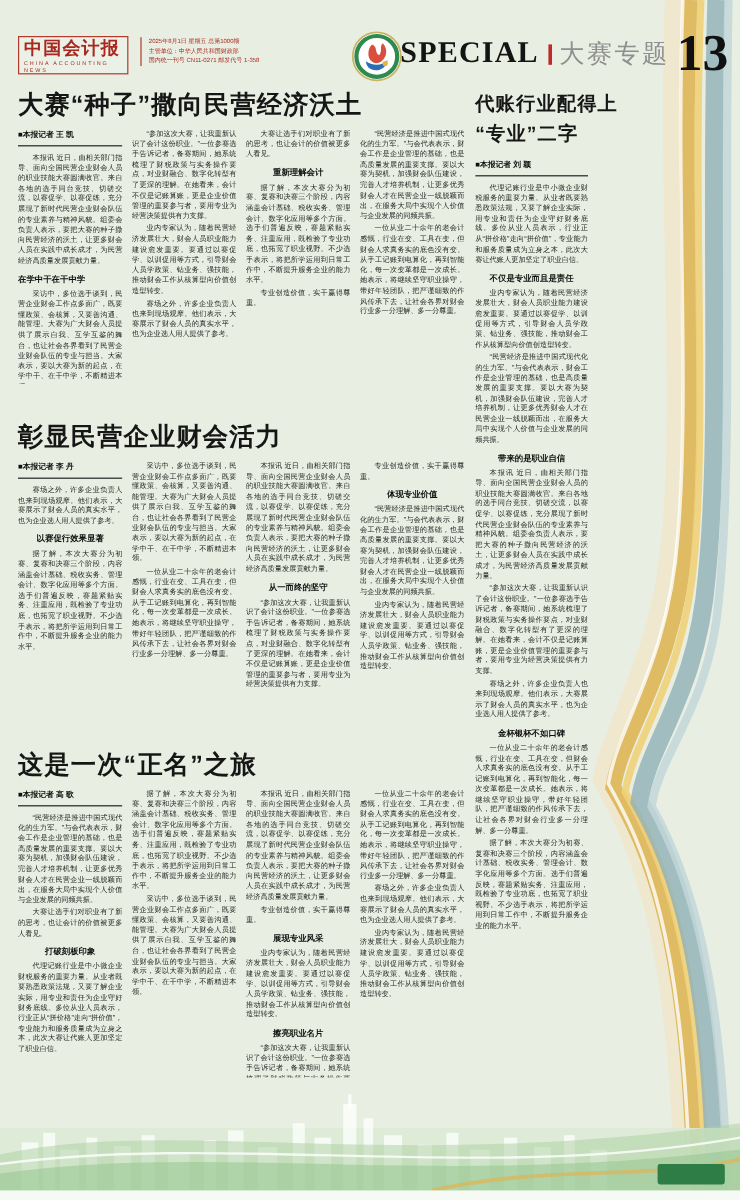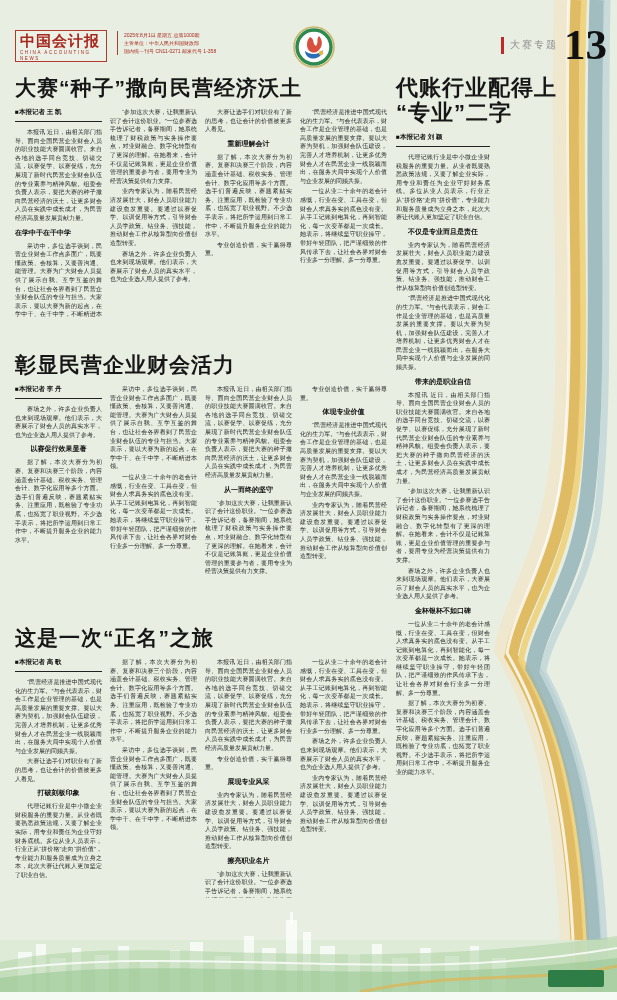--- a/index.html
+++ b/index.html
@@ -12,36 +12,36 @@
   .logo-title{font-family:"Liberation Serif",serif;font-weight:bold;font-size:15px;
               color:#a8271e;letter-spacing:1px;line-height:17px;white-space:nowrap;}
   .logo-sub{font-size:4.5px;color:#a8271e;letter-spacing:1.6px;line-height:6px;}
   .mh-info{position:absolute;left:102px;top:4px;width:160px;border-left:1px solid #b23a2c;
            padding-left:6px;}
   .mh-info div{font-size:5px;color:#a8271e;line-height:8px;white-space:nowrap;}
   .badge{position:absolute;left:277px;top:-2px;width:44px;height:44px;}
   .section-head{position:absolute;right:0;top:0;display:flex;align-items:center;}
   .sec-en{font-family:"Liberation Serif",serif;font-weight:bold;font-size:25px;color:#141414;letter-spacing:1px;}
   .sec-bar{width:3px;height:17px;background:#c0292b;margin:0 6px 0 8px;}
-  .sec-cn{font-size:10px;color:#8f8f8f;letter-spacing:2px;}
+  .sec-cn{font-size:21px;color:#8f8f8f;letter-spacing:2px;}
   .pagenum{font-family:"Liberation Serif",serif;font-weight:bold;font-size:43px;color:#111;margin-left:6px;line-height:36px;}
   
   .art{position:absolute;left:15px;width:372px;z-index:3;}
   .headline{font-weight:bold;color:#161616;font-size:21px;letter-spacing:1px;line-height:26px;
             margin:0 0 7px 0;white-space:nowrap;}
   .cols{display:flex;gap:8px;}
   .col{width:87px;overflow:hidden;}
   .byline{font-size:6.5px;font-weight:bold;color:#111;border-bottom:1.2px solid #222;
           padding-bottom:4px;margin-bottom:6px;white-space:nowrap;}
   .p{font-size:6px;line-height:8.6px;text-align:justify;text-indent:2em;color:#262626;margin:0 0 2px 0;}
   .sub{font-size:7px;font-weight:bold;color:#0e0e0e;text-align:center;margin:5px 0 4px 0;white-space:nowrap;}
   .sub.left{text-align:left;}
   
   .rart{position:absolute;left:396px;top:75px;width:94px;z-index:3;}
-  .rheadline{font-weight:bold;color:#161616;font-size:22px;line-height:25px;letter-spacing:1px;
+  .rheadline{font-weight:bold;color:#161616;font-size:16px;line-height:25px;letter-spacing:1px;
              margin:0 0 8px 0;white-space:nowrap;}
   .rcol{width:94px;height:762px;overflow:hidden;}
   
   .ribbon{position:absolute;right:0;top:0;width:132px;height:1000px;z-index:1;}
   .skyline{position:absolute;left:0;bottom:0;width:617px;height:100px;z-index:2;}
   .green-box{position:absolute;left:548px;top:970px;width:56px;height:17px;background:#2e7d46;
              border-radius:2px;z-index:4;}
   .bottom-strip{position:absolute;left:0;bottom:0;width:617px;height:8px;background:#f6faf4;z-index:3;}
 </style>
 </head>
@@ -104,20 +104,21 @@
       <div>国内统一刊号 CN11-0271 邮发代号 1-358</div>
     </div>
     <svg class="badge" viewBox="0 0 44 44">
       <circle cx="22" cy="22" r="20" fill="#ffffff" stroke="#c9b464" stroke-width="1.5"></circle>
       <circle cx="22" cy="22" r="17" fill="#ffffff" stroke="#2f8a50" stroke-width="3.5"></circle>
       <path d="M18 12 C 23 14, 20 19, 24 21 C 27 17, 24 14, 27 11 C 31 15, 31 22, 26 26 C 21 30, 15 26, 15 20 C 15 16, 16 14, 18 12 Z" fill="#d94f3d"></path>
       <path d="M13 26 C 18 30, 27 30, 31 25 C 30 32, 23 35, 18 33 C 15 32, 13 29, 13 26 Z" fill="#2a6fb5"></path>
       <circle cx="29" cy="28" r="2.2" fill="#e8b63a"></circle>
     </svg>
     <div class="section-head">
+      <span class="sec-en">SPECIAL</span>
       <span class="sec-bar"></span>
       <span class="sec-cn">大赛专题</span>
       <span class="pagenum">13</span>
     </div>
   </div>
 
   <div class="art" style="top:75px;">
     <h1 class="headline">大赛“种子”撒向民营经济沃土</h1>
     <div class="cols">
       <div class="col" style="height:212px;">

